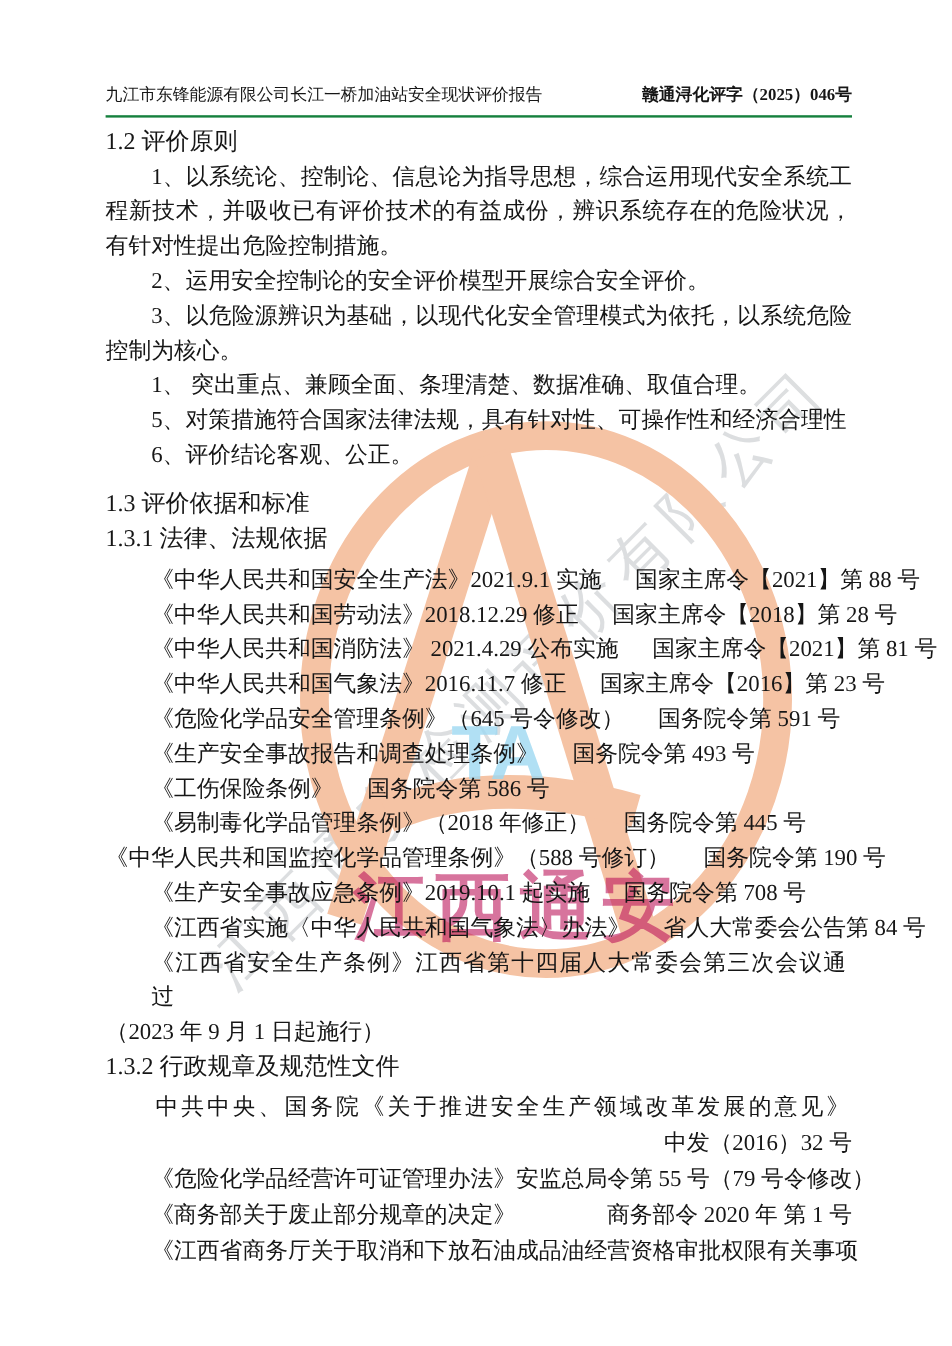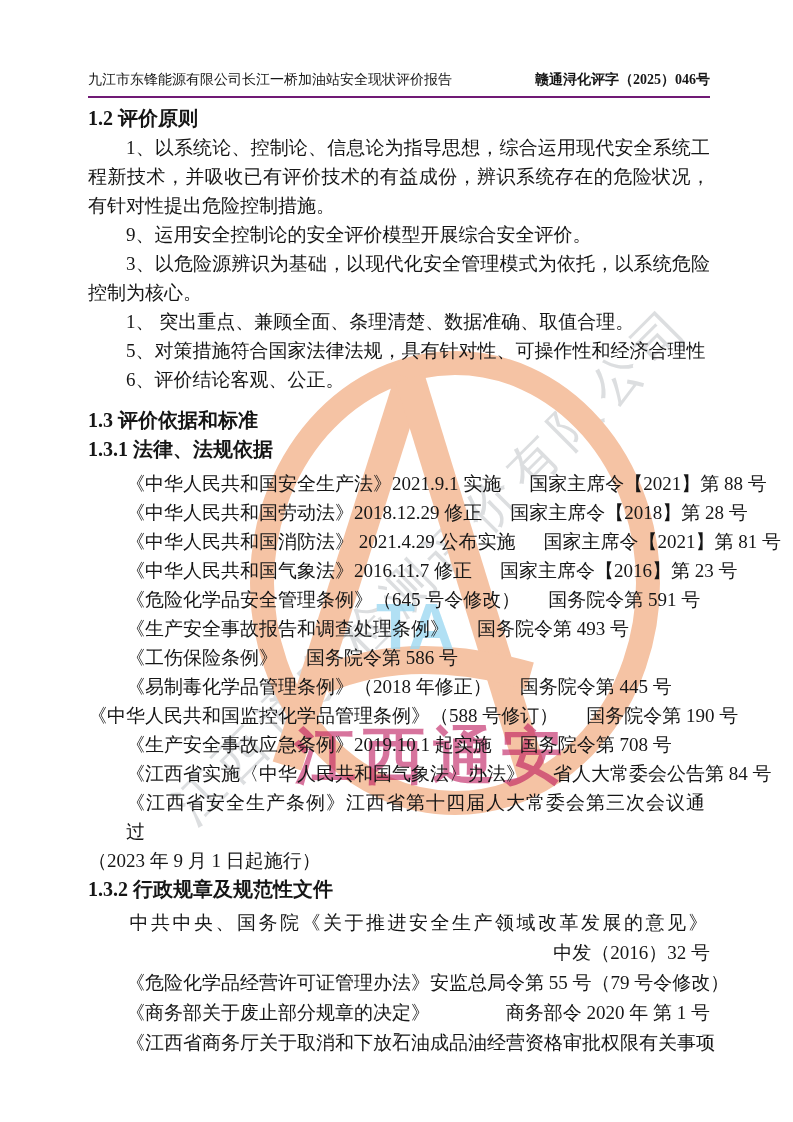--- a/index.html
+++ b/index.html
@@ -31,26 +31,26 @@
     position:absolute;left:294px;top:714px;
     font-size:62px;font-weight:bold;letter-spacing:7px;
     color:#be185d;opacity:.6;white-space:nowrap;
     font-family:"Liberation Serif","DejaVu Serif",serif;
   }
   
   .page{position:relative;z-index:1;padding:70px 83px 0 88px;}
   .hdr{
     display:flex;justify-content:space-between;align-items:flex-end;
     font-size:14px;line-height:20px;
-    border-bottom:2px solid #701a75;padding-bottom:6px;
+    border-bottom:2px solid #15803d;padding-bottom:6px;
   }
   .hdr .left{font-weight:normal;}
   .hdr .right{font-weight:bold;}
   h2{
-    font-size:20px;font-weight:bold;margin:0;line-height:29px;
+    font-size:20px;font-weight:normal;margin:0;line-height:29px;
   }
   .h-12{margin-top:6px;}
   .h-13{margin-top:12px;}
   .h-131{margin-top:0;}
   .h-132{margin-top:0;}
   p.body{
     margin:0;font-size:19px;line-height:29px;
     text-align:justify;text-indent:2em;
   }
   .laws{margin-top:5px;}
@@ -92,21 +92,21 @@
 
 <div class="page">
 
   <div class="hdr">
     <span class="left">九江市东锋能源有限公司长江一桥加油站安全现状评价报告</span>
     <span class="right">赣通浔化评字（2025）046号</span>
   </div>
 
   <h2 class="h-12">1.2 评价原则</h2>
   <p class="body">1、以系统论、控制论、信息论为指导思想，综合运用现代安全系统工程新技术，并吸收已有评价技术的有益成份，辨识系统存在的危险状况，有针对性提出危险控制措施。</p>
-  <p class="body">9、运用安全控制论的安全评价模型开展综合安全评价。</p>
+  <p class="body">2、运用安全控制论的安全评价模型开展综合安全评价。</p>
   <p class="body">3、以危险源辨识为基础，以现代化安全管理模式为依托，以系统危险控制为核心。</p>
   <p class="body">1、 突出重点、兼顾全面、条理清楚、数据准确、取值合理。</p>
   <p class="body">5、对策措施符合国家法律法规，具有针对性、可操作性和经济合理性</p>
   <p class="body">6、评价结论客观、公正。</p>
 
   <h2 class="h-13">1.3 评价依据和标准</h2>
   <h2 class="h-131">1.3.1 法律、法规依据</h2>
 
   <div class="laws">
     <div class="law indent">

